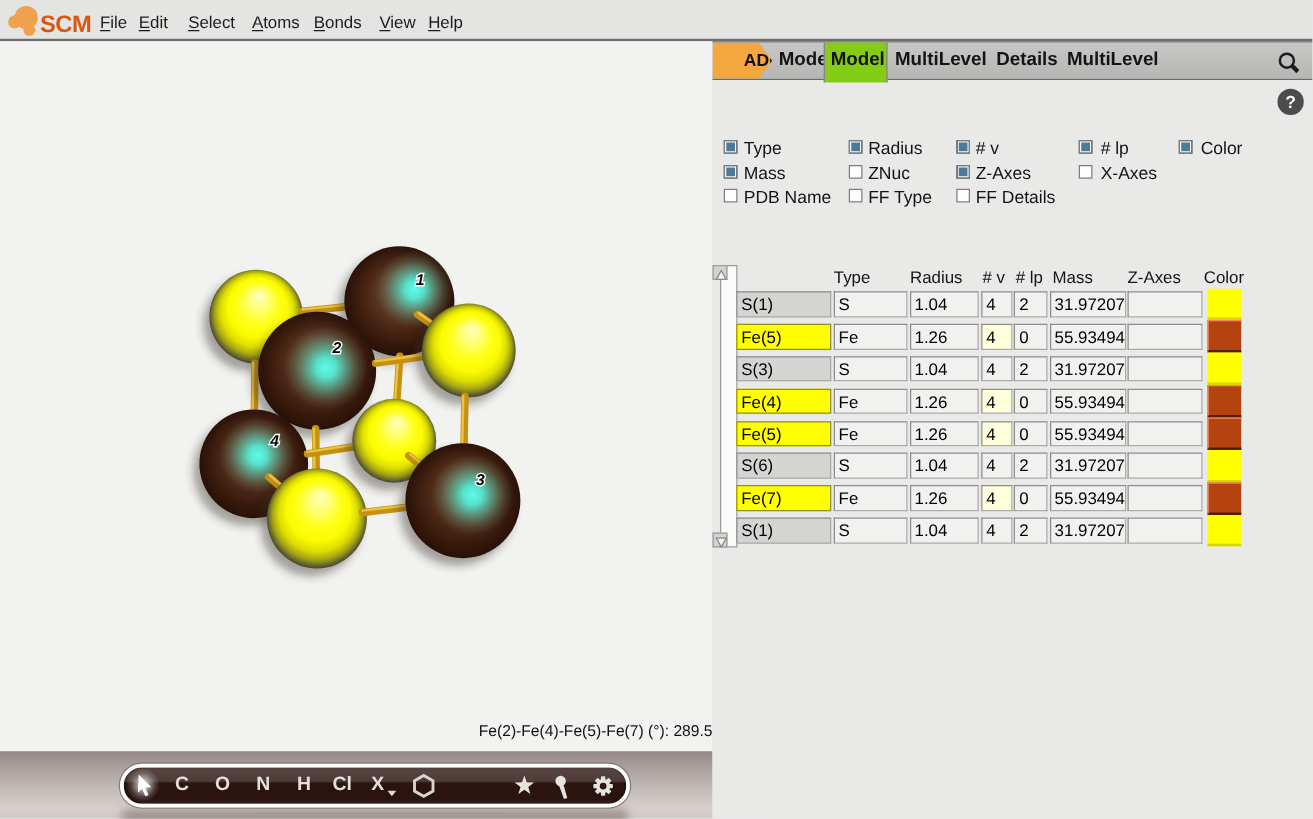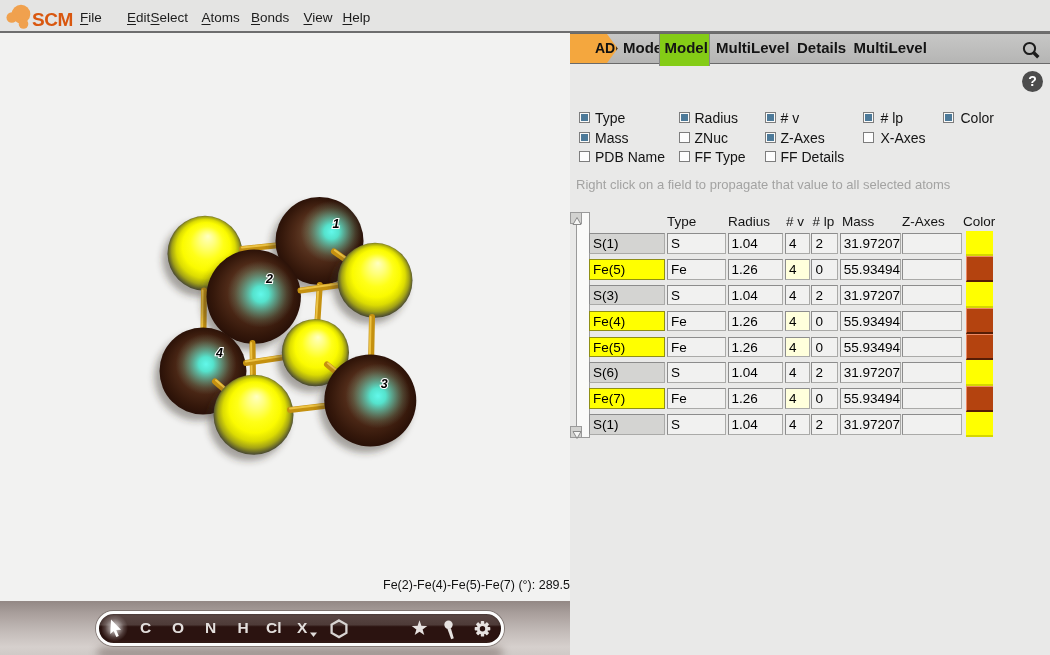--- a/index.html
+++ b/index.html
@@ -60,21 +60,21 @@
 <body>
 
 <div id="menubar">
   <svg class="abs" style="left:6px;top:2px" width="80" height="28" viewBox="0 0 80 28">
     <circle cx="15" cy="12" r="9.3" fill="#f0a14e"></circle>
     <circle cx="5.8" cy="15.5" r="5.3" fill="#f0a14e"></circle>
     <circle cx="17.5" cy="22" r="4.8" fill="#f0a14e"></circle>
     <text x="26" y="23.5" font-family="Liberation Sans,sans-serif" font-size="19" font-weight="bold" fill="#d9570f" letter-spacing="-0.4">SCM</text>
   </svg>
   <span class="mitem" style="left:80px"><u>F</u>ile</span>
-  <span class="mitem" style="left:127px"><u>E</u>dit</span>
+  <span class="mitem" style="left:111px"><u>E</u>dit</span>
   <span class="mitem" style="left:150.5px"><u>S</u>elect</span>
   <span class="mitem" style="left:201.5px"><u>A</u>toms</span>
   <span class="mitem" style="left:251px"><u>B</u>onds</span>
   <span class="mitem" style="left:303.5px"><u>V</u>iew</span>
   <span class="mitem" style="left:342.5px"><u>H</u>elp</span>
 </div>
 <div id="menuline"></div>
 
 <div id="viewer">
   <svg width="570" height="568" viewBox="0 0 570 568">
@@ -266,21 +266,20 @@
   <div class="cb" style="left:293px;top:98.5px"></div>
     <span class="cblab" style="left:310.5px;top:96.5px">X-Axes</span>
 
   <div class="cb" style="left:9px;  top:117.5px"></div>
     <span class="cblab" style="left:25px; top:115.5px">PDB Name</span>
   <div class="cb" style="left:109px;top:117.5px"></div>
     <span class="cblab" style="left:124.5px;top:115.5px">FF Type</span>
   <div class="cb" style="left:194.8px;top:117.5px"></div>
     <span class="cblab" style="left:210.5px;top:115.5px">FF Details</span>
 
-  <div id="hint">Right click on a field to propagate that value to all selected atoms</div>
 
   <span class="hdr" style="left:97px">Type</span>
   <span class="hdr" style="left:158px">Radius</span>
   <span class="hdr" style="left:216px"># v</span>
   <span class="hdr" style="left:242.5px"># lp</span>
   <span class="hdr" style="left:272px">Mass</span>
   <span class="hdr" style="left:332px">Z-Axes</span>
   <span class="hdr" style="left:393px">Color</span>
 
   <div id="sbar"></div>

